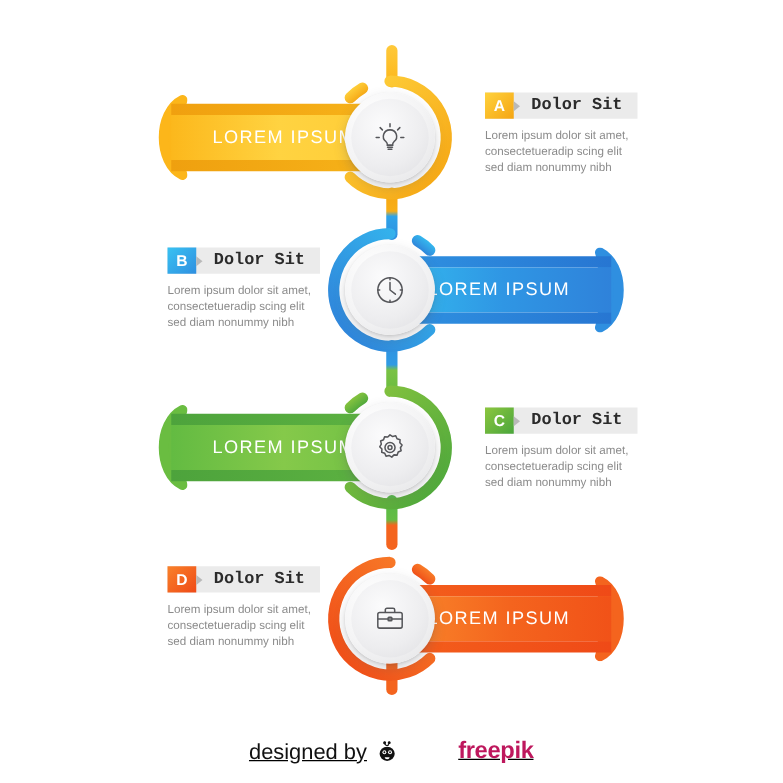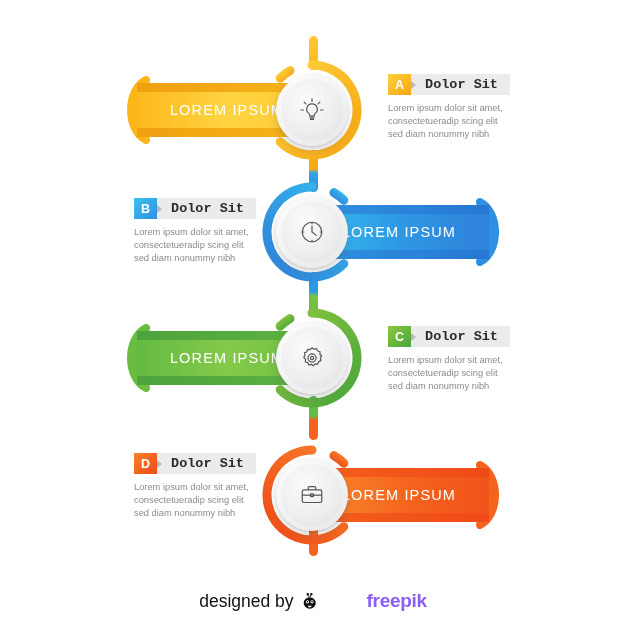--- a/index.html
+++ b/index.html
@@ -79,24 +79,24 @@
     padding-right:4px;
   }
   .body-txt{
     margin-top:7px;color:#8b8b8b;font-size:9.3px;line-height:13.2px;
     font-family:"Liberation Sans", sans-serif;
   }
 
   
   #footer{
     position:absolute;left:0;bottom:14px;width:626px;
-    display:flex;align-items:center;justify-content:center;gap:5px;
+    display:flex;align-items:center;justify-content:center;gap:5px;text-decoration:underline;
   }
   #footer .dby{font-size:17.5px;color:#111;font-family:"Liberation Sans", sans-serif;}
-  #footer .fp{font-size:19px;color:#8b5cf6;font-weight:bold;font-family:"Liberation Sans", sans-serif;letter-spacing:-.3px;margin-left:41px;}
+  #footer .fp{font-size:19px;color:#be185d;font-weight:bold;font-family:"Liberation Sans", sans-serif;letter-spacing:-.3px;margin-left:41px;}
 </style>
 </head>
 <body>
 
 <div id="stage">
 
   <div class="spine" style="left:308.5px;top:36px;height:34px;background:linear-gradient(#ffc93a,#fcb61a);"></div>
   <div class="spine" style="left:308.5px;top:150px;height:42px;background:linear-gradient(#f5a513 0%,#f8ae16 45%,#2fa3e8 55%,#2f8fe0 100%);"></div>
   <div class="spine" style="left:308.5px;top:272px;height:44px;background:linear-gradient(#2f8fe0 0%,#2f9be4 45%,#79c244 55%,#69bb3f 100%);"></div>
   <div class="spine" style="left:308.5px;top:396px;height:44px;background:linear-gradient(#56b948 0%,#63bd44 45%,#f4641e 55%,#f4641e 100%);"></div>

